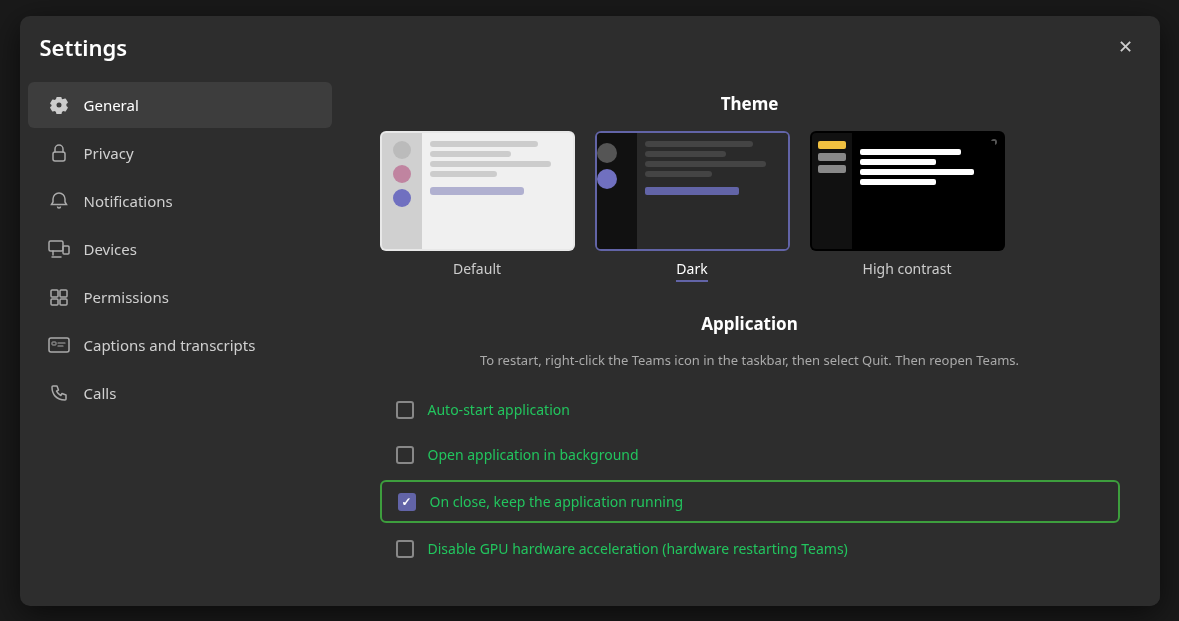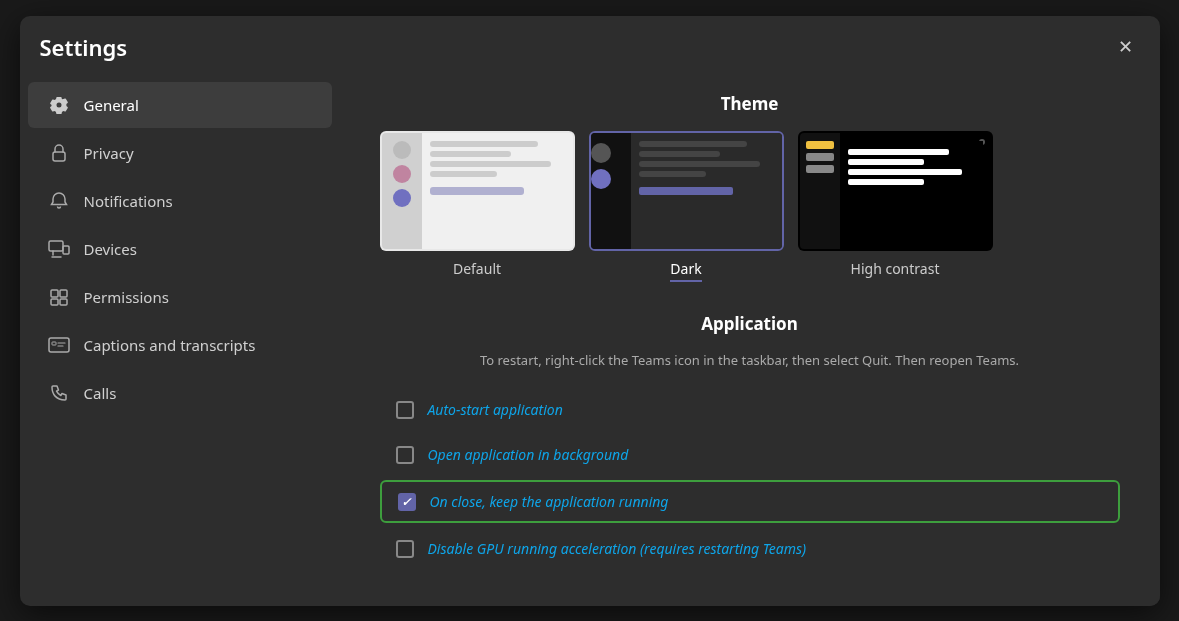--- a/index.html
+++ b/index.html
@@ -93,21 +93,21 @@
     }
     .section-title {
       font-size: 17px;
       font-weight: 700;
       color: #fff;
       margin-bottom: 16px;
     }
     .theme-section { margin-bottom: 30px; }
     .theme-options {
       display: flex;
-      gap: 14px;
+      gap: 20px;
       margin-bottom: 8px;
     }
     .theme-card {
       display: flex;
       flex-direction: column;
       align-items: center;
       gap: 8px;
       cursor: pointer;
     }
     .theme-preview {
@@ -230,22 +230,21 @@
       line-height: 1.5;
     }
     .checkbox-row {
       display: flex;
       align-items: center;
       gap: 14px;
       padding: 10px 16px;
       margin-bottom: 6px;
       border-radius: 6px;
       font-size: 14px;
-      color: #0ea5e9;
-      font-style: italic;
+      color: #22c55e;
     }
     .checkbox-row.highlighted {
       border: 2px solid #3d9e3d;
       background: #2d2d2d;
     }
     .checkbox {
       width: 18px;
       height: 18px;
       border: 2px solid #888;
       border-radius: 3px;
@@ -437,19 +436,19 @@
           <span>Open application in background</span>
         </div>
 
         <div class="checkbox-row highlighted">
           <div class="checkbox checked"></div>
           <span>On close, keep the application running</span>
         </div>
 
         <div class="checkbox-row">
           <div class="checkbox"></div>
-          <span>Disable GPU running acceleration (requires restarting Teams)</span>
+          <span>Disable GPU hardware acceleration (hardware restarting Teams)</span>
         </div>
 
       </div>
     </main>
   </div>
 </div>
 
 </body></html>

